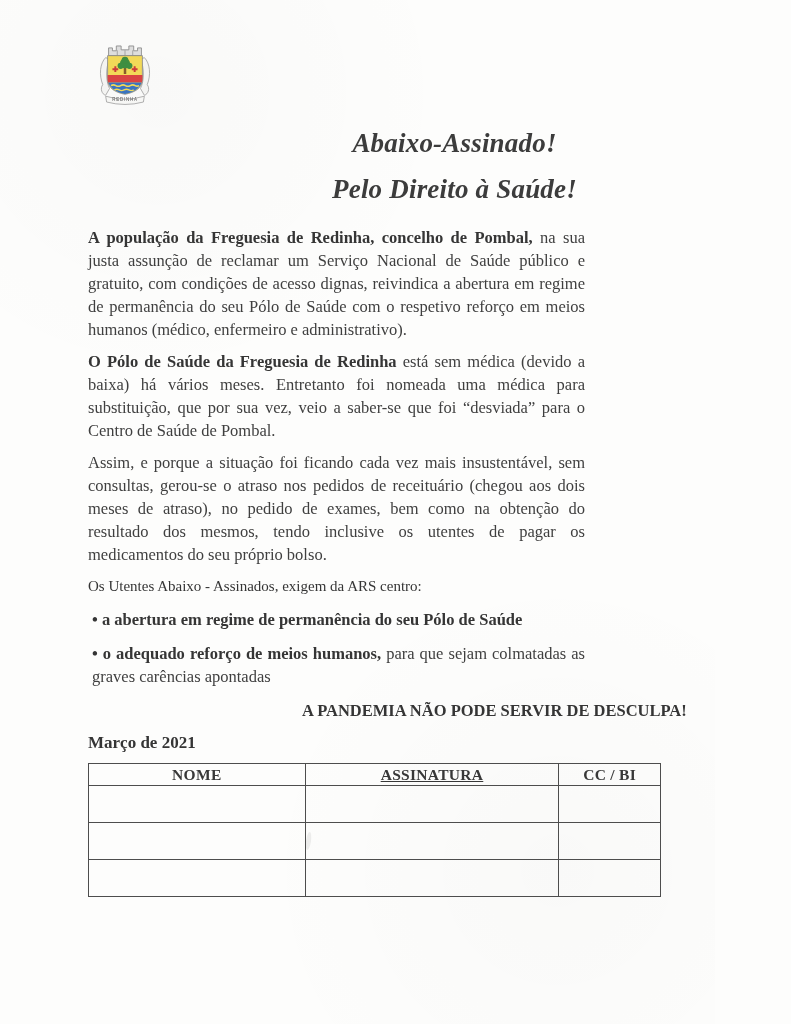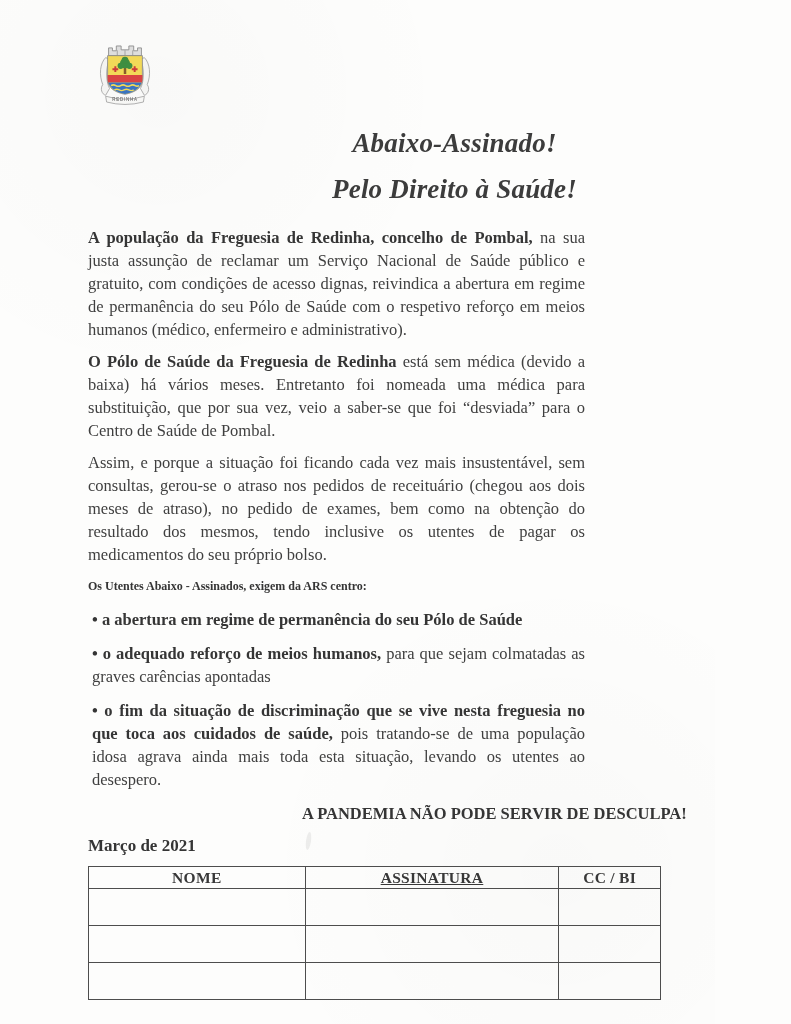--- a/index.html
+++ b/index.html
@@ -39,23 +39,23 @@
   .title.second{margin-bottom:22px;}
   .par{
     font-size:16.5px;
     line-height:23px;
     text-align:justify;
     margin:0 0 9px 0;
     color:#3f3f3f;
   }
   .par b{color:#353535;}
   .demands-heading{
-    font-size:12px;
+    font-size:15px;
     line-height:23px;
-    font-weight:700;
+    font-weight:400;
     color:#353535;
     margin:4px 0 10px 0;
   }
   .bullet{
     font-size:16.5px;
     line-height:23px;
     text-align:justify;
     margin:0 0 11px 0;
     padding-left:4px;
   }
@@ -154,21 +154,20 @@
   <p class="par"><b>O Pólo de Saúde da Freguesia de Redinha</b><span> está sem médica (devido a baixa) há vários meses. Entretanto foi nomeada uma médica para substituição, que por sua vez, veio a saber-se que foi “desviada” para o Centro de Saúde de Pombal.</span></p>
 
   <p class="par"><b></b><span>Assim, e porque a situação foi ficando cada vez mais insustentável, sem consultas, gerou-se o atraso nos pedidos de receituário (chegou aos dois meses de atraso), no pedido de exames, bem como na obtenção do resultado dos mesmos, tendo inclusive os utentes de pagar os medicamentos do seu próprio bolso.</span></p>
 
   <div class="demands-heading">Os Utentes Abaixo - Assinados, exigem da ARS centro:</div>
 
   <p class="bullet"><b>• a abertura em regime de permanência do seu Pólo de Saúde</b><span></span></p>
 
   <p class="bullet"><b>• o adequado reforço de meios humanos,</b><span> para que sejam colmatadas as graves carências apontadas</span></p>
 
-  <p class="bullet"><b>• o fim da situação de discriminação que se vive nesta freguesia no que toca aos cuidados de saúde,</b><span> pois tratando-se de uma população idosa agrava ainda mais toda esta situação, levando os utentes ao desespero.</span></p>
 
   <div class="slogan">A PANDEMIA NÃO PODE SERVIR DE DESCULPA!</div>
   <div class="date-line">Março de 2021</div>
   <div class="smudge"></div>
 
   <table class="sig-table">
     <thead>
       <tr>
         <th class="col-nome">NOME</th>
         <th class="col-assin">ASSINATURA</th>

